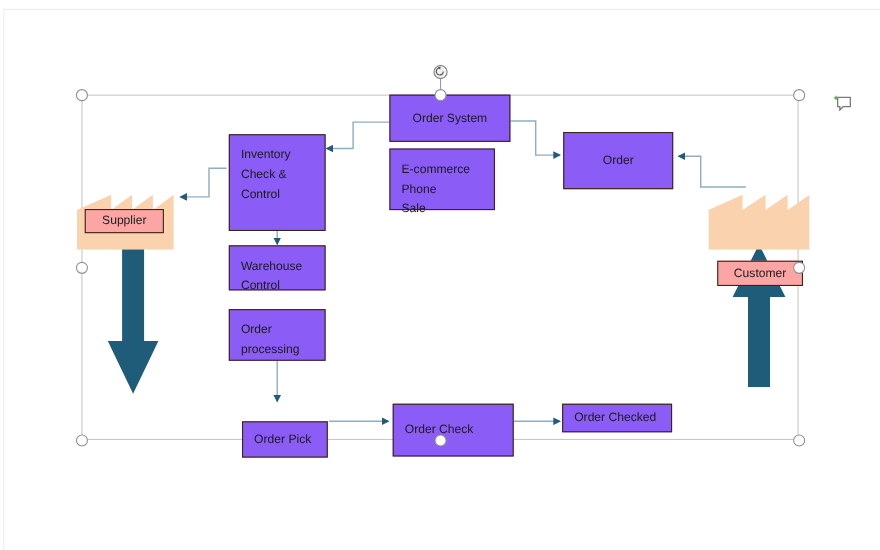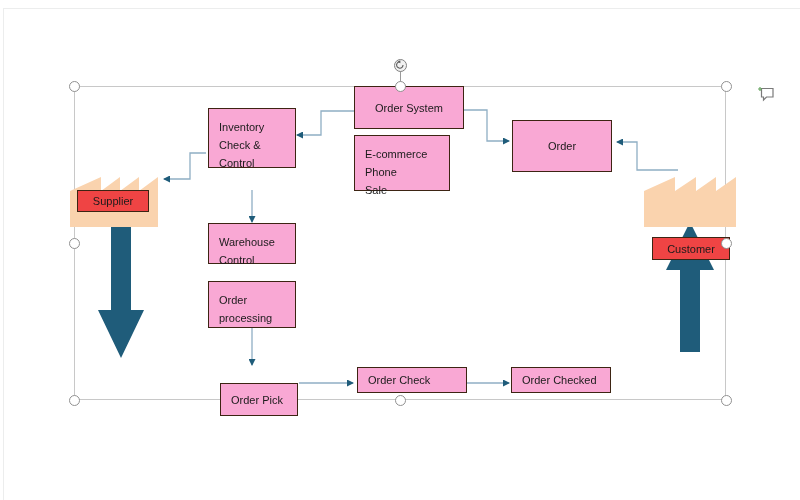--- a/index.html
+++ b/index.html
@@ -69,21 +69,21 @@
   .rot-stem {
     position: absolute;
     width: 1.4px;
     background: #9a9a9a;
     z-index: 39;
   }
 
   
   .node {
     position: absolute;
-    background: #f9a8d4;
+    background: #8b5cf6;
     border: 1.6px solid #3d2413;
     box-sizing: border-box;
     color: #1b1b1b;
     font-size: 11px;
     line-height: 18px;
     z-index: 20;
   }
   .node .label {
     display: block;
     white-space: pre-line;
@@ -104,21 +104,21 @@
   }
 
   
   .factory {
     position: absolute;
     z-index: 15;
   }
   .factory svg { display: block; }
   .factory .fnode {
     position: absolute;
-    background: #ef4444;
+    background: #fca5a5;
     border: 1.6px solid #3d2413;
     box-sizing: border-box;
     display: flex;
     align-items: center;
     justify-content: center;
     font-size: 11px;
     color: #1b1b1b;
     z-index: 22;
   }
 
@@ -213,41 +213,41 @@
 
   <div class="node center" style="left:354px; top:86px; width:110px; height:43px;">
     <span class="label">Order System</span>
   </div>
 
   <div class="node pad" style="left:354px; top:135px; width:96px; height:56px;">
     <span class="label">E-commerce Phone
 Sale</span>
   </div>
 
-  <div class="node pad" style="left:208px; top:108px; width:88px; height:60px;">
+  <div class="node pad" style="left:208px; top:122px; width:88px; height:88px;">
     <span class="label">Inventory
 Check &amp;
 Control</span>
   </div>
 
   <div class="node pad" style="left:208px; top:223px; width:88px; height:41px;">
     <span class="label">Warehouse
 Control</span>
   </div>
 
   <div class="node pad" style="left:208px; top:281px; width:88px; height:47px;">
     <span class="label">Order
 processing</span>
   </div>
 
   <div class="node midleft" style="left:220px; top:367px; width:78px; height:33px;margin-top:16px;">
     <span class="label">Order Pick</span>
   </div>
 
-  <div class="node midleft" style="left:357px; top:367px; width:110px; height:26px;">
+  <div class="node midleft" style="left:357px; top:367px; width:110px; height:48px;">
     <span class="label">Order Check</span>
   </div>
 
   <div class="node midleft" style="left:511px; top:367px; width:100px; height:26px;">
     <span class="label">Order Checked</span>
   </div>
 
   <div class="node center" style="left:512px; top:120px; width:100px; height:52px;">
     <span class="label">Order</span>
   </div>

